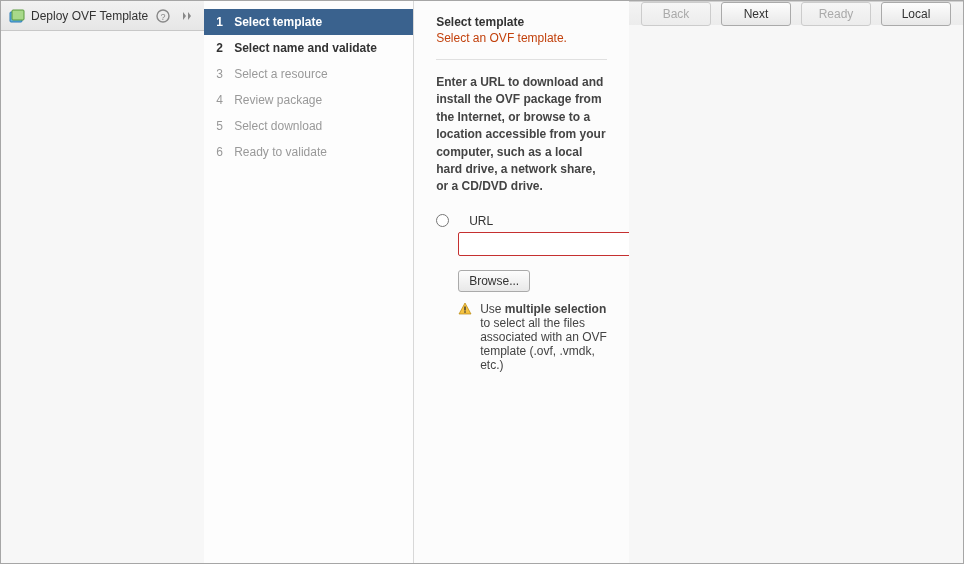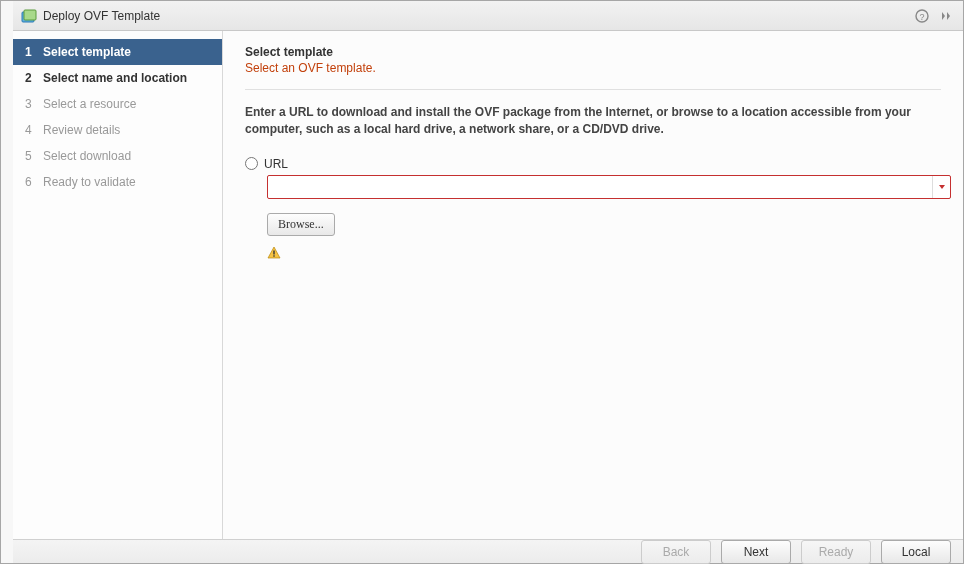--- a/index.html
+++ b/index.html
@@ -8,22 +8,21 @@
     font-size: 12px;
     background: #fff;
     color: #333;
   }
   .dialog {
     width: 964px;
     height: 564px;
     border: 1px solid #a6a6a6;
     background: #f7f7f7;
     display: flex;
-    flex-direction: column;
-    padding-left: 12px;
+    flex-direction: row;
   }
   .titlebar {
     height: 30px;
     background: linear-gradient(#f2f2f2, #e6e6e6);
     border-bottom: 1px solid #c8c8c8;
     display: flex;
     align-items: center;
     padding: 0 8px;
     gap: 6px;
   }
@@ -98,21 +97,21 @@
   .instr {
     font-size: 12px;
     color: #444;
     line-height: 1.45;
     margin-bottom: 18px;
     font-weight: bold;
   }
   .option-row {
     display: flex;
     align-items: flex-start;
-    gap: 6px;
+    gap: 20px;
     margin-bottom: 4px;
   }
   .option-row input[type=radio] {
     margin: 0;
   }
   .url-input-wrap {
     padding-left: 22px;
     margin-bottom: 14px;
   }
   .url-input {
@@ -155,21 +154,20 @@
     margin-bottom: 10px;
   }
   .browse-btn {
     font-size: 12px;
     padding: 3px 10px;
     border: 1px solid #aaa;
     background: linear-gradient(#fdfdfd, #e8e8e8);
     border-radius: 3px;
     cursor: pointer;
     color: #333;
-    font-family: Liberation Serif, serif;
   }
   .hint-row {
     display: flex;
     align-items: flex-start;
     gap: 8px;
     font-size: 12px;
     color: #444;
   }
   .warn-icon {
     width: 14px; height: 14px; flex-shrink:0;
@@ -228,29 +226,29 @@
   </div>
 
   <div class="body">
     <div class="sidebar">
       <div class="step active">
         <span class="num">1</span>
         <span>Select template</span>
       </div>
       <div class="step next">
         <span class="num">2</span>
-        <span>Select name and location</span>
+        <span>Select name and validate</span>
       </div>
       <div class="step disabled">
         <span class="num">3</span>
         <span>Select a resource</span>
       </div>
       <div class="step disabled">
         <span class="num">4</span>
-        <span>Review details</span>
+        <span>Review package</span>
       </div>
       <div class="step disabled">
         <span class="num">5</span>
         <span>Select download</span>
       </div>
       <div class="step disabled">
         <span class="num">6</span>
         <span>Ready to validate</span>
       </div>
     </div>
@@ -279,20 +277,23 @@
           <button class="browse-btn">Browse...</button>
         </div>
         <div class="hint-row">
           <span class="warn-icon">
             <svg width="14" height="14" viewBox="0 0 14 14">
               <path d="M7 1 L13 12 L1 12 Z" fill="#f6c342" stroke="#b8860b" stroke-width="0.7"></path>
               <rect x="6.3" y="4.5" width="1.4" height="4" fill="#333"></rect>
               <rect x="6.3" y="9.3" width="1.4" height="1.4" fill="#333"></rect>
             </svg>
           </span>
+          <span>
+            <span>Use </span><b>multiple selection</b><span> to select all the files associated with an OVF template (.ovf, .vmdk, etc.)</span>
+          </span>
         </div>
       </div>
     </div>
   </div>
 
   <div class="footer">
     <button class="btn" disabled="">Back</button>
     <button class="btn">Next</button>
     <button class="btn" disabled="">Ready</button>
     <button class="btn">Local</button>

